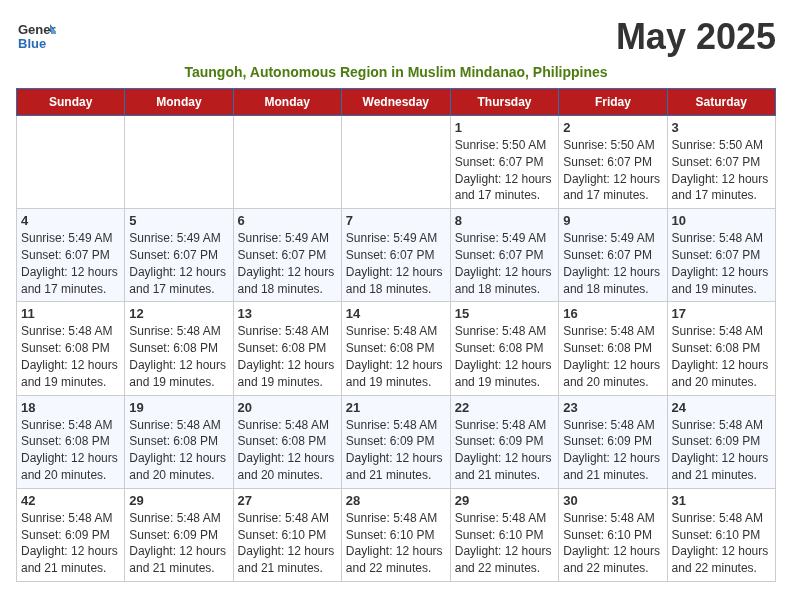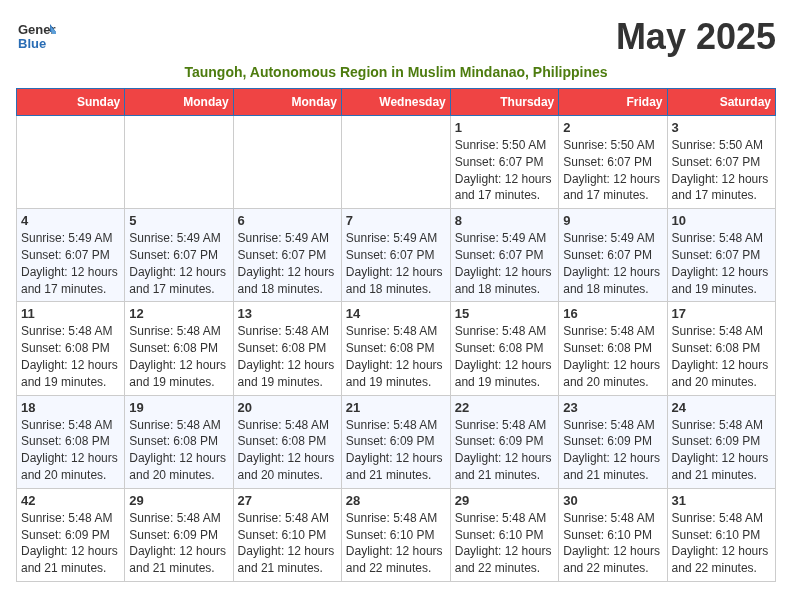--- a/index.html
+++ b/index.html
@@ -33,24 +33,24 @@
       font-weight: bold;
       color: #4d7c0f;
       margin-bottom: 8px;
     }
     .calendar {
       width: 100%;
       border-collapse: collapse;
       font-size: 11px;
     }
     .calendar th {
-      background-color: #ef4444;
+      background-color: #b91c1c;
       color: #fff;
       padding: 6px 4px;
-      text-align: right;
+      text-align: center;
       font-size: 12px;
       font-weight: bold;
       border: 1px solid #2a6db5;
     }
     .calendar td {
       vertical-align: top;
       border: 1px solid #ccc;
       padding: 4px;
       width: 110px;
       min-height: 80px;

